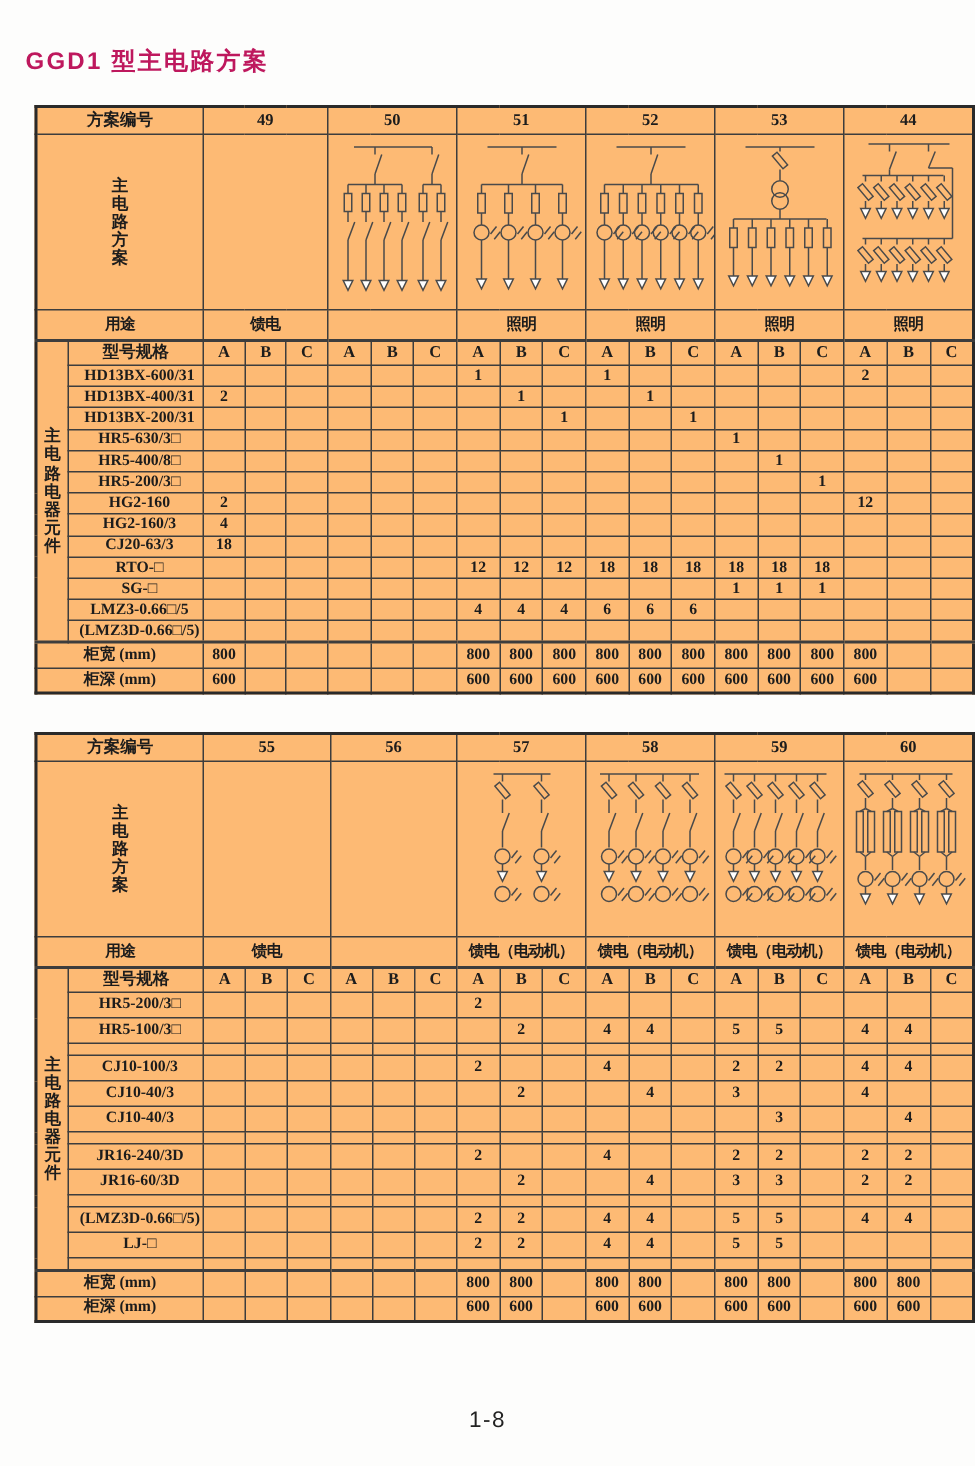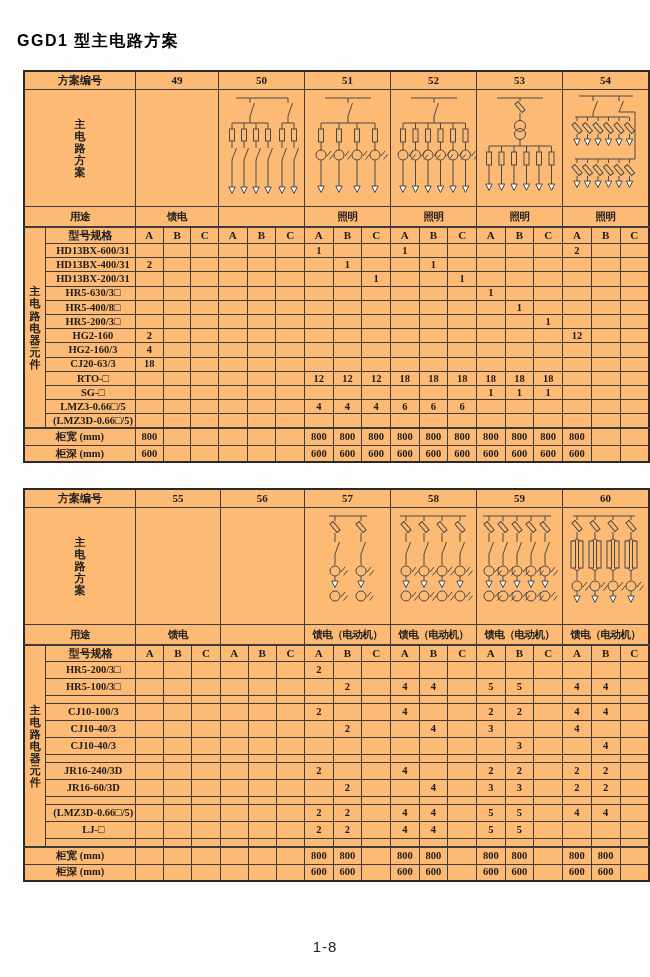--- a/index.html
+++ b/index.html
@@ -3,21 +3,21 @@
 <meta charset="utf-8">
 <style>
   html,body{margin:0;padding:0;}
   body{
     width:650px;height:977px;position:relative;background:#fdfdfc;
     font-family:"Liberation Serif", serif;color:#1c1c1c;overflow:hidden;
   }
   .title{
     position:absolute;left:17px;top:31px;
     font-family:"Liberation Sans", sans-serif;font-weight:bold;
-    font-size:16px;letter-spacing:1.5px;color:#000000;
+    font-size:16px;letter-spacing:1.5px;color:#be185d;
   }
   .page-number{
     position:absolute;left:0;top:938px;width:650px;text-align:center;
     font-family:"Liberation Sans", sans-serif;font-size:15px;color:#222;letter-spacing:1px;
   }
   table.scheme-table{
     border-collapse:collapse;table-layout:fixed;background:#fdba74;
     border:2px solid #2a2a2a;
   }
   .t1{position:absolute;left:23px;top:70px;}
@@ -70,21 +70,21 @@
         <col style="width:28.5px">
       </colgroup>
       <tbody>
         <tr class="scheme-row">
           <td colspan="2">方案编号</td>
           <td colspan="3">49</td>
           <td colspan="3">50</td>
           <td colspan="3">51</td>
           <td colspan="3">52</td>
           <td colspan="3">53</td>
-          <td colspan="3">54</td>
+          <td colspan="3">44</td>
         </tr>
         <tr>
           <td colspan="2" class="vlabel">主<br>电<br>路<br>方<br>案</td>
           <td colspan="3" class="diagram-cell"></td>
           <td colspan="3" class="diagram-cell">
             <svg width="85" height="116" viewBox="0 0 85 116" fill="none" stroke="#4a4a4a" stroke-width="1">
               <line x1="17" y1="8" x2="69" y2="8"></line>
               <line x1="31" y1="8" x2="31" y2="13"></line>
               <line x1="35.5" y1="13" x2="31" y2="26"></line>
               <line x1="31" y1="26" x2="31" y2="33"></line>

